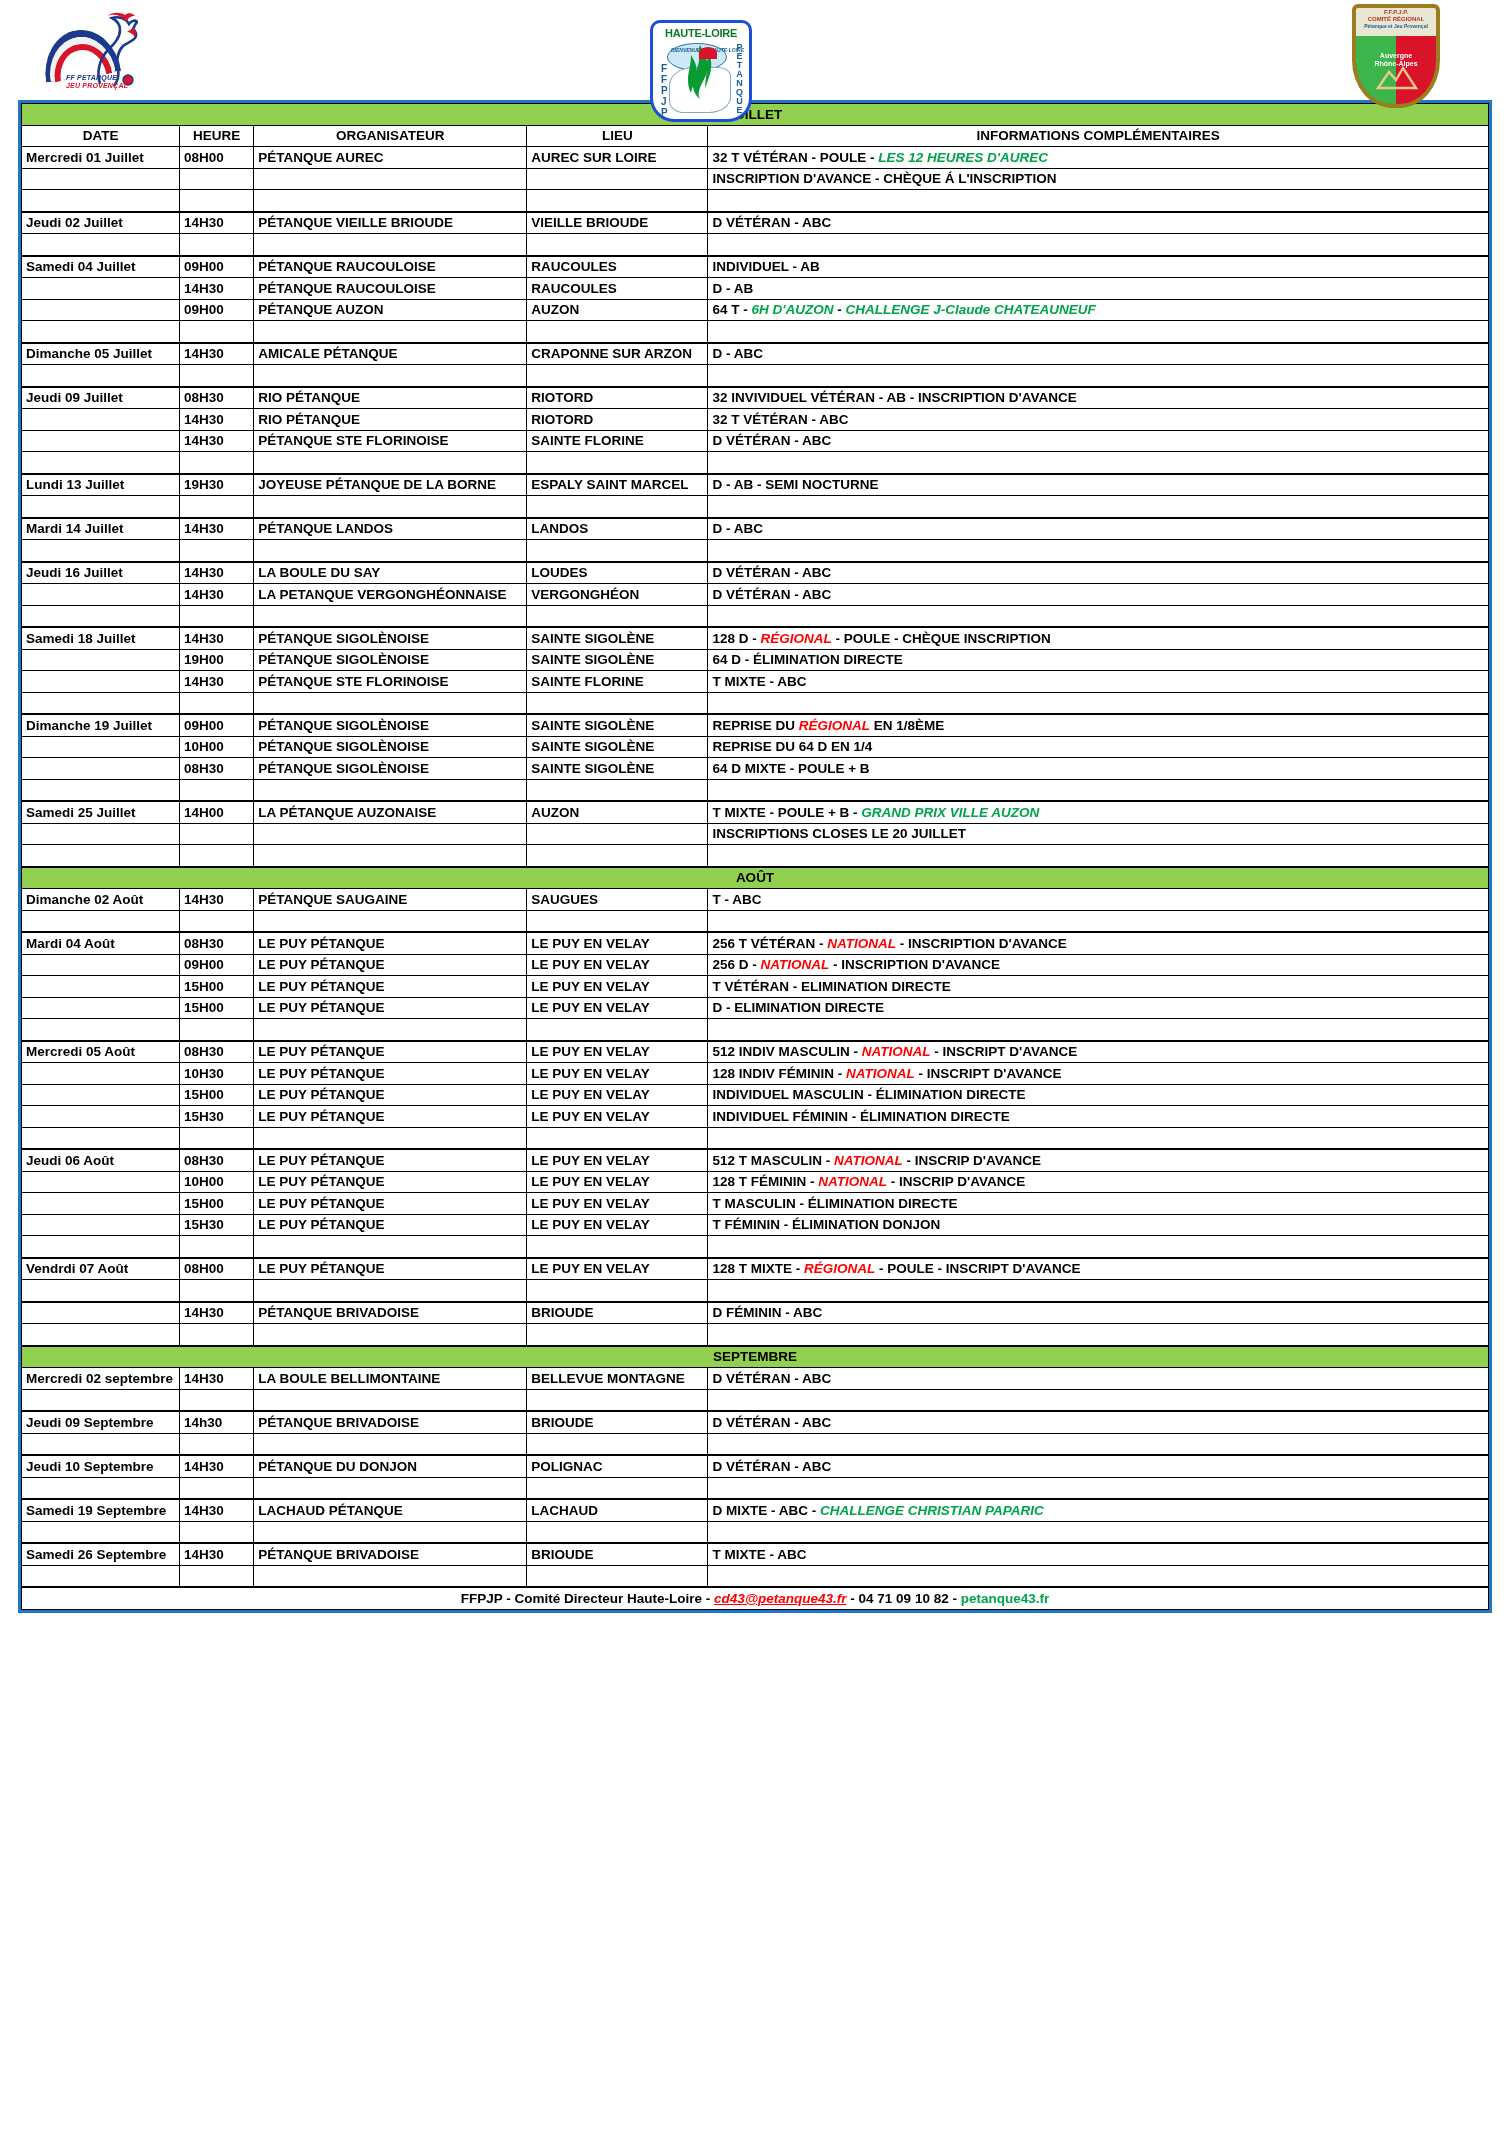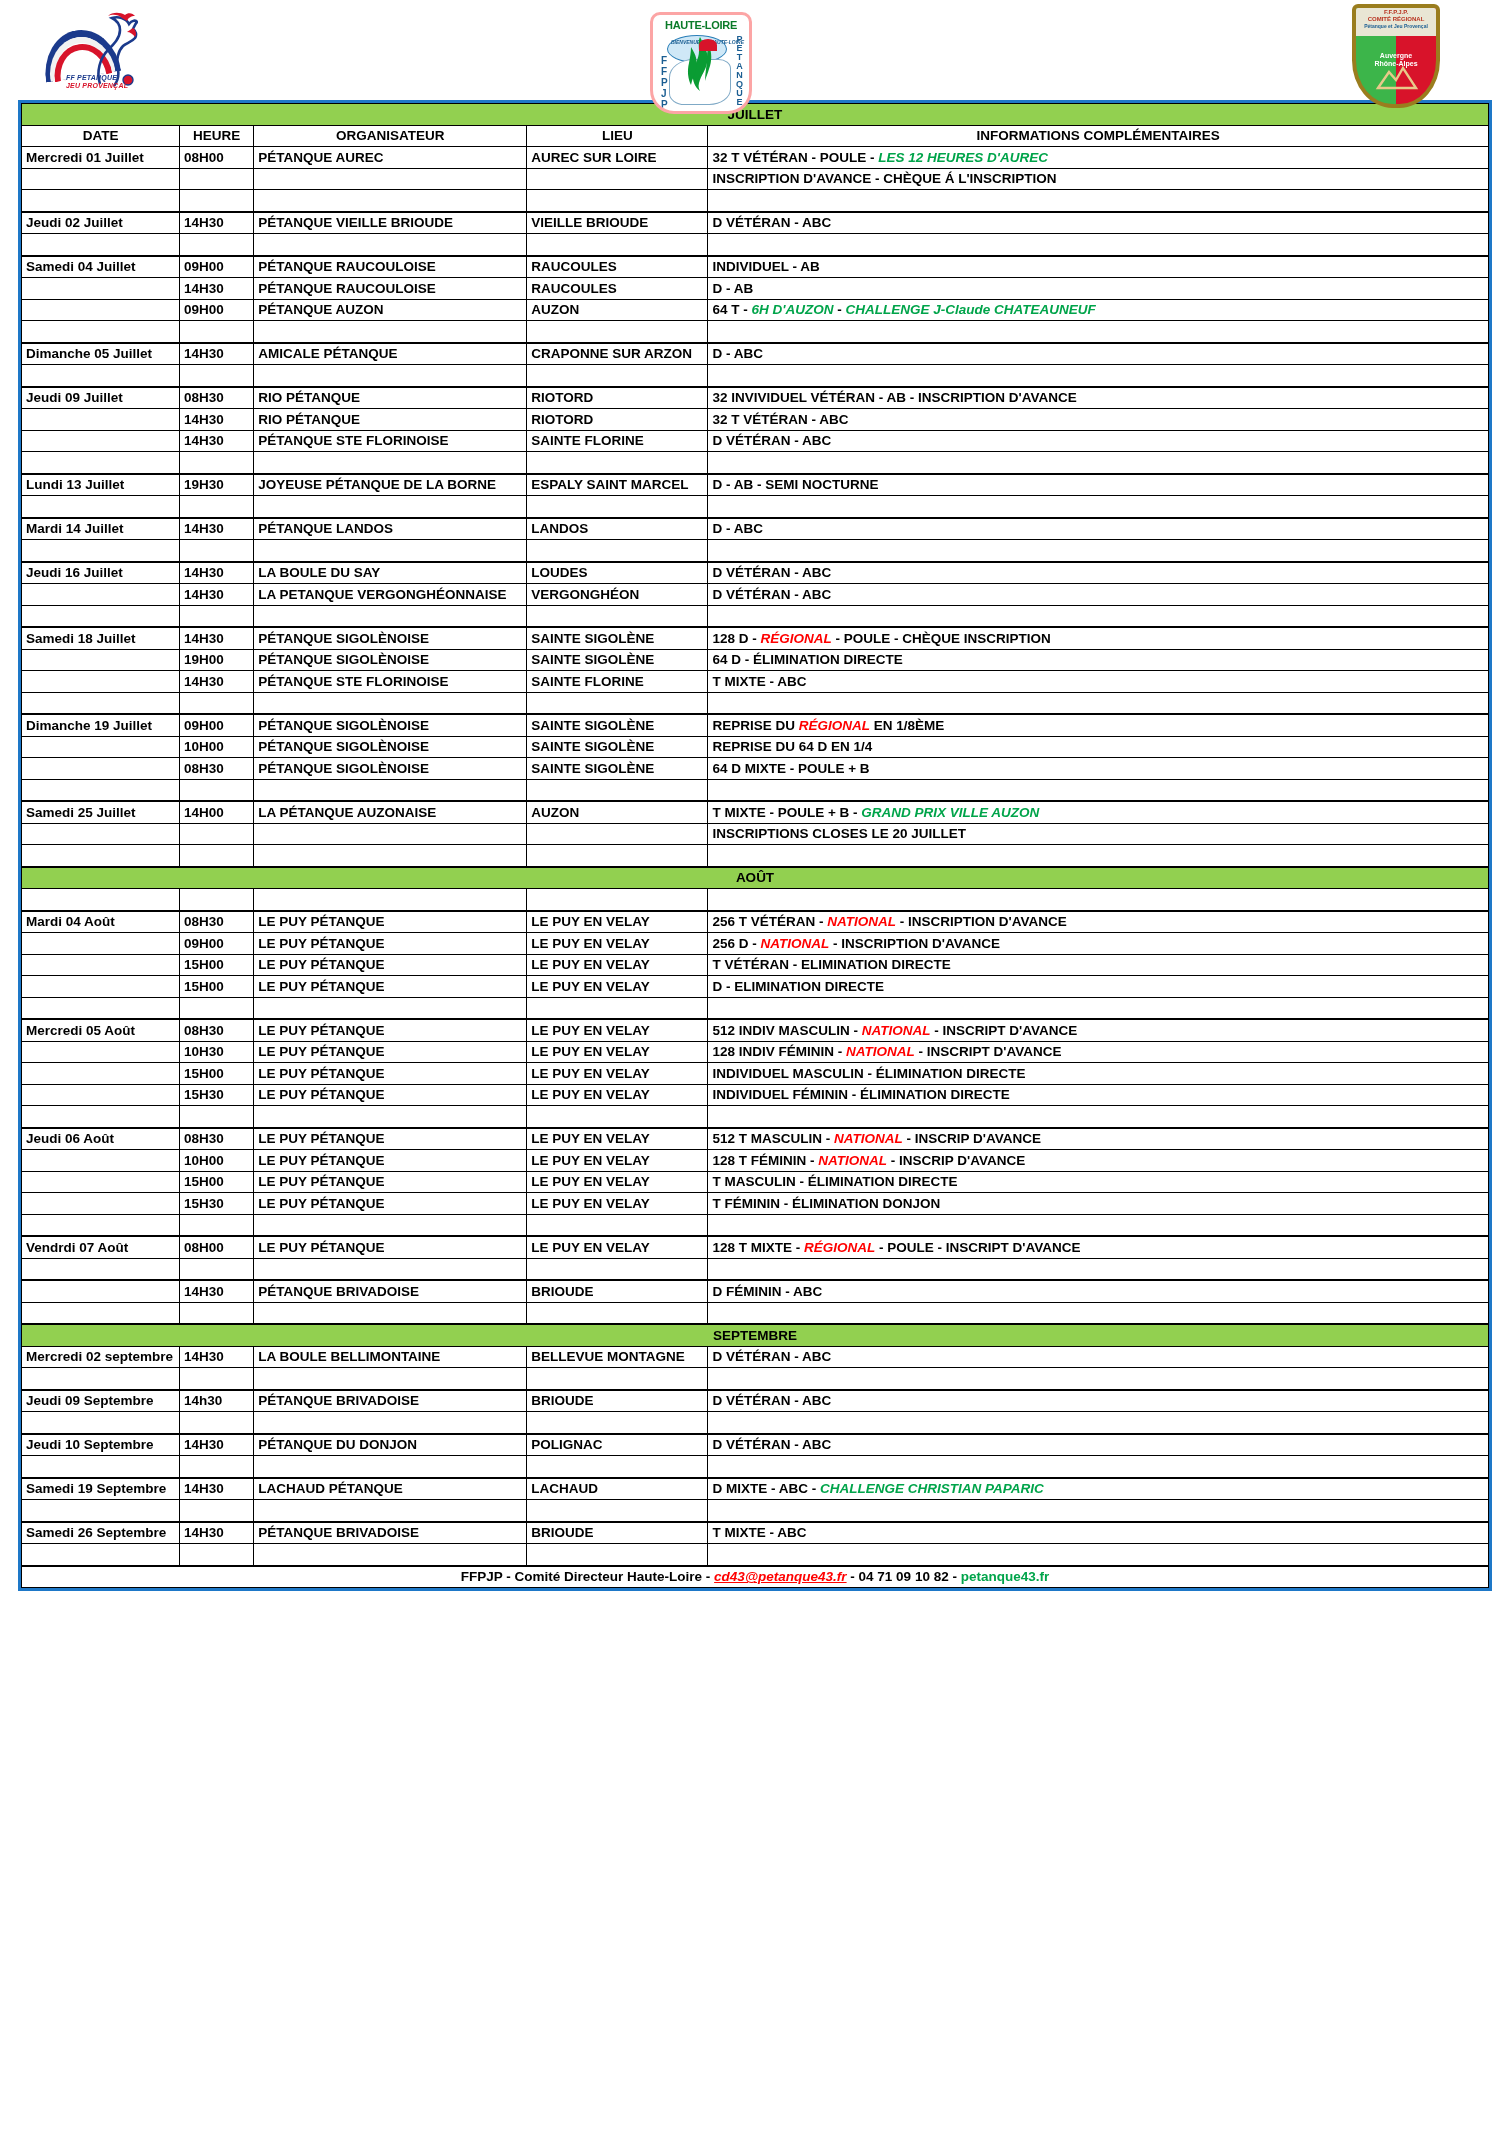--- a/index.html
+++ b/index.html
@@ -64,22 +64,22 @@
     letter-spacing: .2px;
   }
   #logo-nat-caption .l1 { color: #1b3a8c; }
   #logo-nat-caption .l2 { color: #d8132a; }
 
   
   #logo-haute-loire { left: 648px; width: 106px; height: 98px; }
   #hl-shield {
     position: relative;
     width: 96px; height: 96px;
-    margin: 8px auto;
-    border: 3px solid #fca5a5;
+    margin: 16px auto;
+    border: 3px solid #1d4ed8;
     border-radius: 10px 10px 24px 24px;
     background: #ffffff;
     overflow: hidden;
   }
   #hl-title {
     position: absolute; top: 4px; left: 0; right: 0;
     text-align: center;
     font-size: 11px; font-weight: bold; color: #0a7a28;
     letter-spacing: -0.3px;
   }
@@ -535,20 +535,27 @@
         <tr class="spacer group-end">
           <td></td>
           <td></td>
           <td></td>
           <td></td>
           <td></td>
         </tr>
         <tr>
           <td class="month-cell" colspan="5">AOÛT</td>
         </tr>
+        <tr>
+          <td>Dimanche 02 Août</td>
+          <td>14H30</td>
+          <td>PÉTANQUE SAUGAINE</td>
+          <td>SAUGUES</td>
+          <td><span class="run-plain">T - ABC</span></td>
+        </tr>
         <tr class="spacer group-end">
           <td></td>
           <td></td>
           <td></td>
           <td></td>
           <td></td>
         </tr>
         <tr>
           <td>Mardi 04 Août</td>
           <td>08H30</td>

